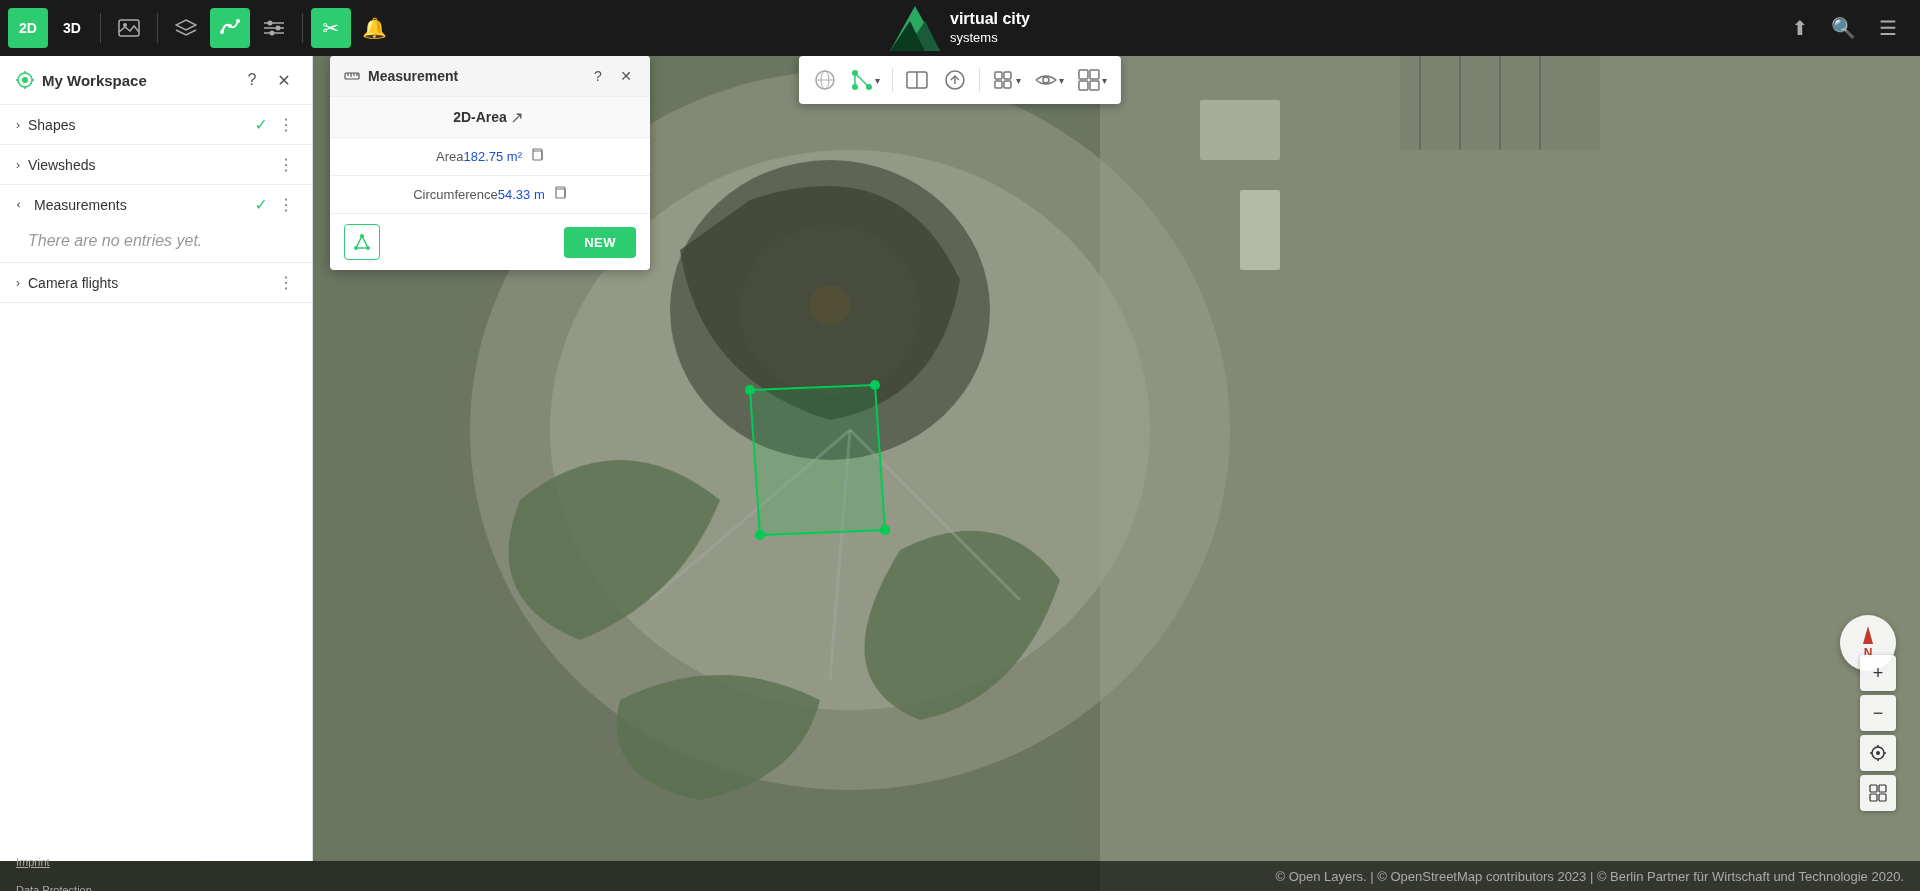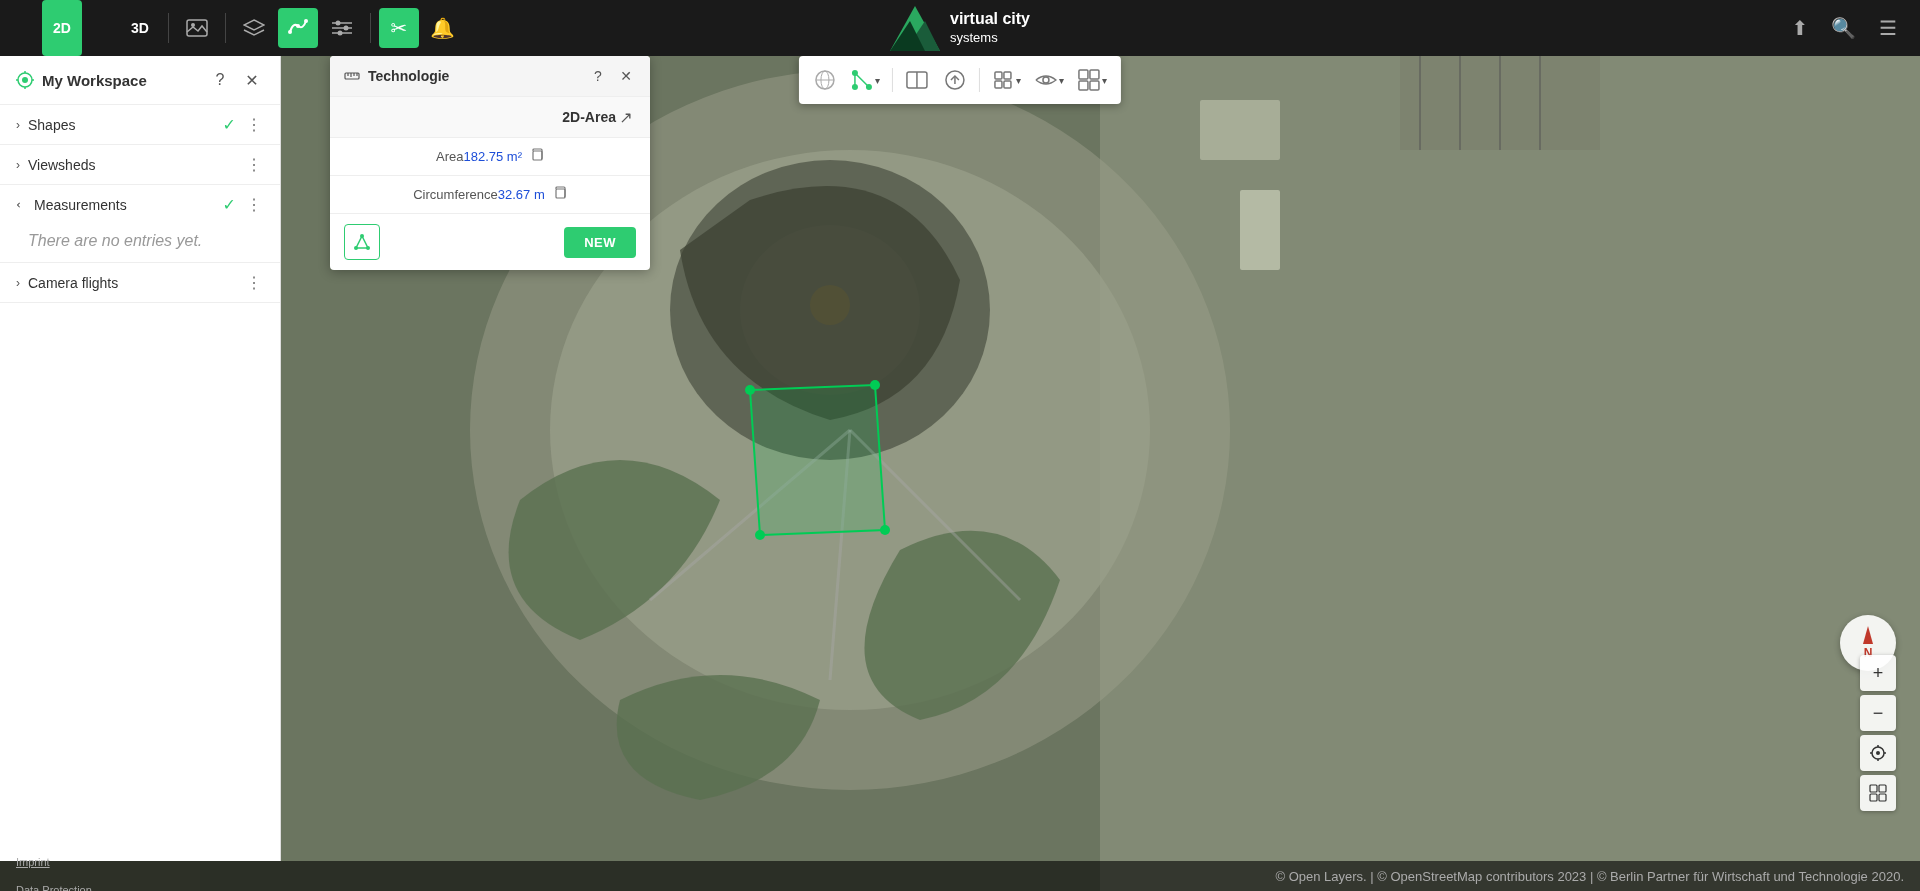--- a/index.html
+++ b/index.html
@@ -26,34 +26,33 @@
     }
 
     .toolbar-left {
       display: flex;
       align-items: center;
       gap: 4px;
       padding: 0 8px;
     }
 
     .toolbar-btn {
-      height: 56px;
+      height: 40px;
       min-width: 40px;
       border: none;
       background: transparent;
       color: #fff;
       cursor: pointer;
       border-radius: 4px;
       display: flex;
       align-items: center;
       justify-content: center;
       font-size: 14px;
       font-weight: bold;
       padding: 0 2px;
-      margin-left: 34px;
     }
 
     .toolbar-btn.active-2d {
       background: #2ecc71;
       color: #fff;
     }
 
     .toolbar-divider {
       width: 1px;
       height: 30px;
@@ -144,21 +143,21 @@
       cursor: pointer;
       padding: 4px 6px;
       border-radius: 4px;
     }
 
     
     #sidebar {
       position: absolute;
       top: 56px;
       left: 0;
-      width: 281px;
+      width: 313px;
       background: #fff;
       height: calc(891px - 56px - 30px);
       z-index: 90;
       border-right: 1px solid #ddd;
       overflow-y: auto;
     }
 
     .sidebar-header {
       display: flex;
       align-items: center;
@@ -286,21 +285,21 @@
       cursor: pointer;
       color: #555;
       font-size: 14px;
       width: 20px; height: 20px;
       display: flex; align-items: center; justify-content: center;
     }
 
     .measurement-type-row {
       display: flex;
       align-items: center;
-      justify-content: flex-end;
+      justify-content: center;
       padding: 10px 14px;
       border-bottom: 1px solid #eee;
       background: #f9f9f9;
     }
 
     .measurement-type-label {
       font-size: 14px;
       font-weight: 600;
       color: #333;
     }
@@ -736,21 +735,21 @@
   <div class="panel-header">
     <div class="panel-title">
 
       <svg width="16" height="16" viewBox="0 0 16 16" fill="none" xmlns="http://www.w3.org/2000/svg">
         <rect x="1" y="5" width="14" height="6" rx="1" stroke="#555" stroke-width="1.2" fill="none"></rect>
         <line x1="4" y1="5" x2="4" y2="8" stroke="#555" stroke-width="1.2"></line>
         <line x1="7" y1="5" x2="7" y2="9" stroke="#555" stroke-width="1.2"></line>
         <line x1="10" y1="5" x2="10" y2="8" stroke="#555" stroke-width="1.2"></line>
         <line x1="13" y1="5" x2="13" y2="8" stroke="#555" stroke-width="1.2"></line>
       </svg>
-      <span>Technologie</span>
+      <span>Measurement</span>
     </div>
     <div class="panel-header-icons">
       <button class="panel-icon-btn">?</button>
       <button class="panel-icon-btn">✕</button>
     </div>
   </div>
 
   <div class="measurement-type-row">
     <span class="measurement-type-label">2D-Area</span>
 
@@ -766,21 +765,21 @@
           <rect x="3" y="3" width="9" height="9" rx="1" stroke="#777" stroke-width="1.2" fill="none"></rect>
           <path d="M3 3 L3 2 Q3 1 4 1 L11 1 Q12 1 12 2 L12 10 Q12 11 11 11" stroke="#777" stroke-width="1.2" fill="none"></path>
         </svg>
       </button>
     </div>
   </div>
 
   <div class="measurement-data-row">
     <span class="measurement-key">Circumference</span>
     <div class="measurement-value-group">
-      <span class="measurement-value">32.67 m</span>
+      <span class="measurement-value">54.33 m</span>
       <button class="copy-btn">
         <svg width="14" height="14" viewBox="0 0 14 14" fill="none" xmlns="http://www.w3.org/2000/svg">
           <rect x="3" y="3" width="9" height="9" rx="1" stroke="#777" stroke-width="1.2" fill="none"></rect>
           <path d="M3 3 L3 2 Q3 1 4 1 L11 1 Q12 1 12 2 L12 10 Q12 11 11 11" stroke="#777" stroke-width="1.2" fill="none"></path>
         </svg>
       </button>
     </div>
   </div>
 
   <div class="panel-footer">

